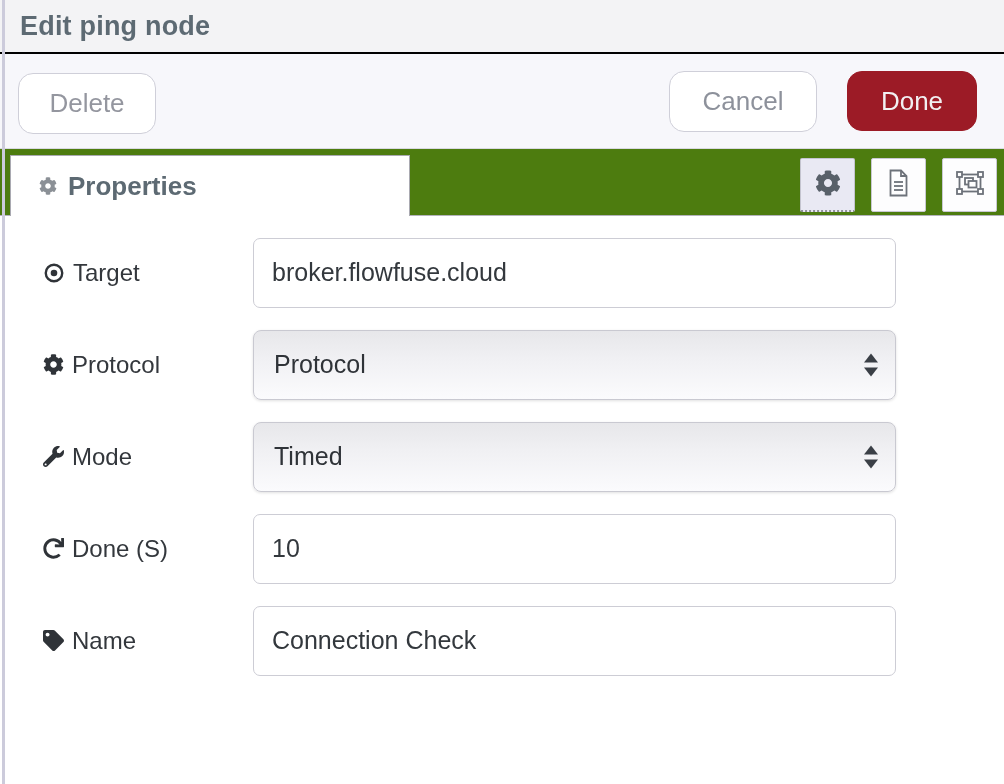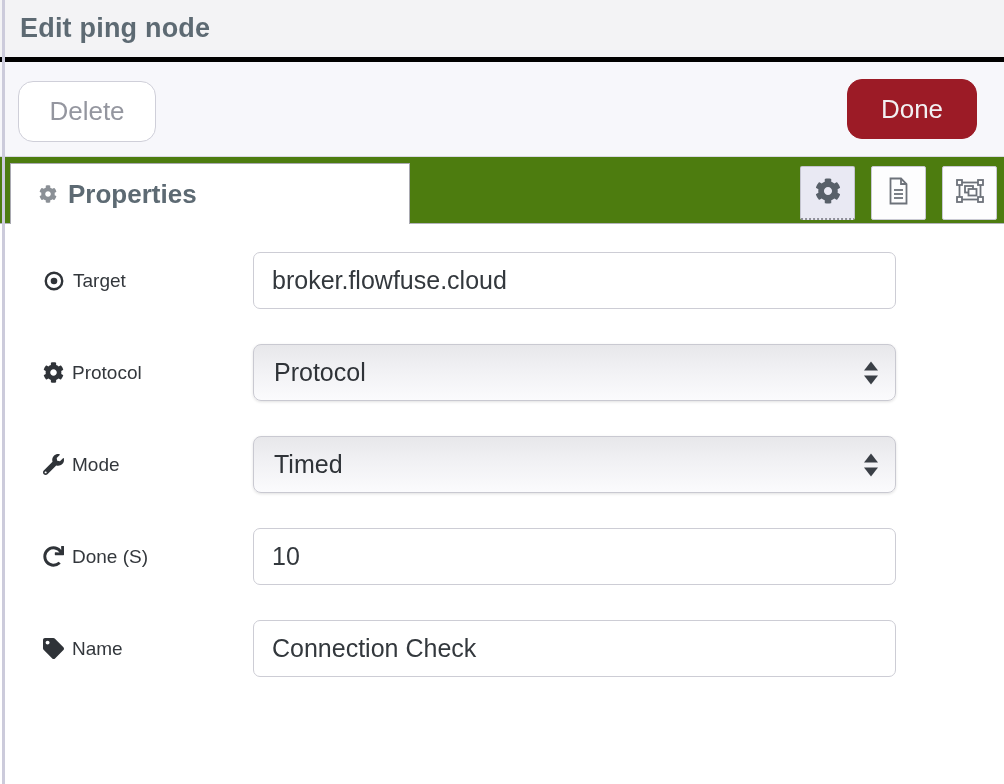--- a/index.html
+++ b/index.html
@@ -1,21 +1,21 @@
 <!DOCTYPE html>
 <html><head>
 <meta charset="utf-8">
 <style>
   * { margin:0; padding:0; box-sizing:border-box; }
   body { font-family:"Liberation Sans","DejaVu Sans",sans-serif; background:#fff; }
   .screen { position:relative; width:1004px; height:784px; background:#ffffff; overflow:hidden; }
   .left-edge { position:absolute; left:2px; top:0; width:3px; height:100%; background:#cccbdb; z-index:9; }
 
   
-  .dlg-header { height:62px; background:#f3f3f5; border-bottom:5px solid #000000;
+  .dlg-header { height:54px; background:#f3f3f5; border-bottom:2px solid #000000;
                 display:flex; align-items:center; padding-left:20px; }
   .dlg-title { font-size:27px; font-weight:bold; color:#5d6a73; letter-spacing:.2px; }
 
   
   .btn-bar { position:relative; height:95px; background:#f7f7fb; border-bottom:1px solid #d9d9e2; }
   .btn { font-family:inherit; font-size:26px; border-radius:15px; cursor:pointer; }
   .btn-secondary { background:#ffffff; border:1px solid #cfcfd9; color:#94969f; }
   .btn-delete { position:absolute; left:18px; top:19px; width:138px; height:61px; }
   .btn-cancel { position:absolute; right:187px; top:17px; width:148px; height:61px; color:#8d919b; }
   .btn-done { position:absolute; right:27px; top:17px; width:130px; height:60px;
@@ -30,23 +30,23 @@
   .tab-active .icon { color:#8b9096; display:flex; }
   .tab-buttons { position:absolute; right:7px; top:9px; display:flex; gap:16px; }
   .tab-btn { width:55px; height:54px; display:flex; align-items:center; justify-content:center;
              background:#fdfdfe; border:1px solid #c9c9d3; border-radius:2px; color:#6d727a; cursor:pointer; }
   .tab-btn.active { background:#e9e9f3; border-color:#c4c4cf; border-bottom:2px dotted #8f8f99; color:#586069; }
 
   
   .form-area { padding-top:28px; background:#fff; }
   .form-row { display:flex; align-items:center; height:57px; margin-bottom:35px; padding-left:43px; }
   .row-label { width:210px; flex-shrink:0; display:flex; align-items:center; gap:8px;
-               font-size:19px; color:#33373c; }
+               font-size:24px; color:#33373c; }
   .row-label .icon { color:#2f3338; display:flex; flex-shrink:0; }
-  .row-control { width:643px; height:57px; position:relative; }
+  .row-control { width:643px; height:70px; position:relative; }
   .text-input { width:100%; height:100%; border:1px solid #cdcdd5; border-radius:7px;
                 font-family:inherit; font-size:25px; color:#33383d; padding:0 18px; background:#fff; outline:none; }
   .select-box { width:100%; height:100%; border:1px solid #c9c9d1; border-radius:8px;
                 background:linear-gradient(180deg,#e7e7ea 0%,#f0f0f3 40%,#fbfbfd 100%);
                 box-shadow:0 1px 3px rgba(0,0,0,.12);
                 display:flex; align-items:center; padding:0 20px; font-size:25px; color:#2f3338;
                 position:relative; cursor:pointer; }
   .select-arrows { position:absolute; right:17px; top:50%; transform:translateY(-50%);
                    display:flex; flex-direction:column; align-items:center; gap:5px; }
   .tri-up { width:0; height:0; border-left:7px solid transparent; border-right:7px solid transparent;
@@ -96,20 +96,21 @@
 
 <div class="screen">
   <div class="left-edge"></div>
 
   <div class="dlg-header">
     <span class="dlg-title">Edit ping node</span>
   </div>
 
   <div class="btn-bar">
     <button class="btn btn-secondary btn-delete">Delete</button>
+    <button class="btn btn-secondary btn-cancel">Cancel</button>
     <button class="btn btn-done">Done</button>
   </div>
 
   <div class="tab-row">
     <div class="tab-active">
       <span class="icon">
         <svg width="18" height="18">
             <use href="#sym-gear"></use>
           </svg>
       </span>

